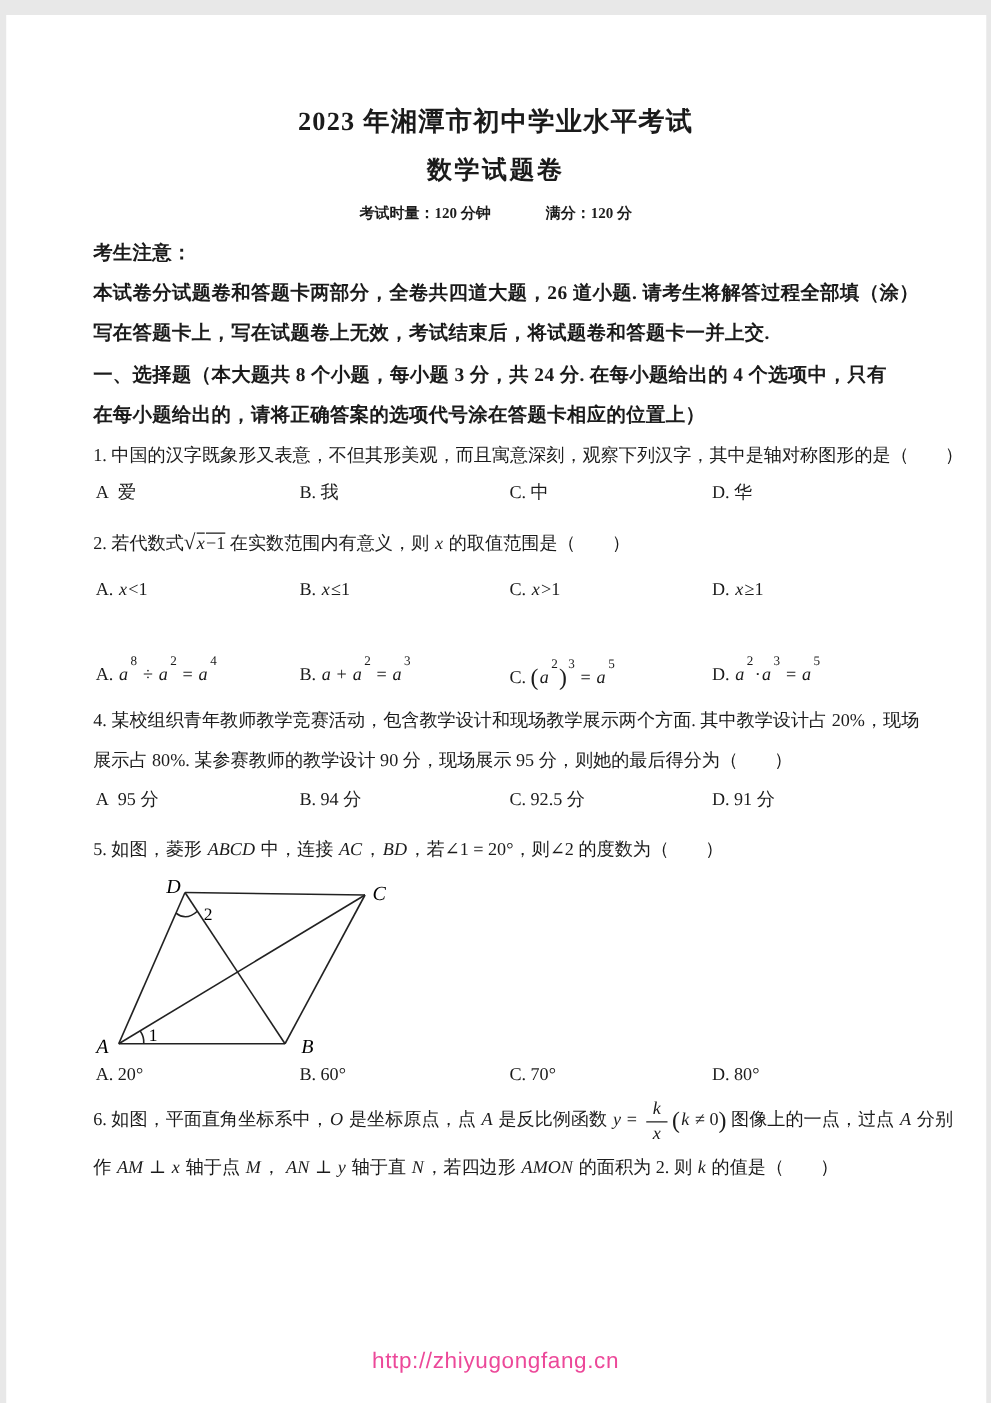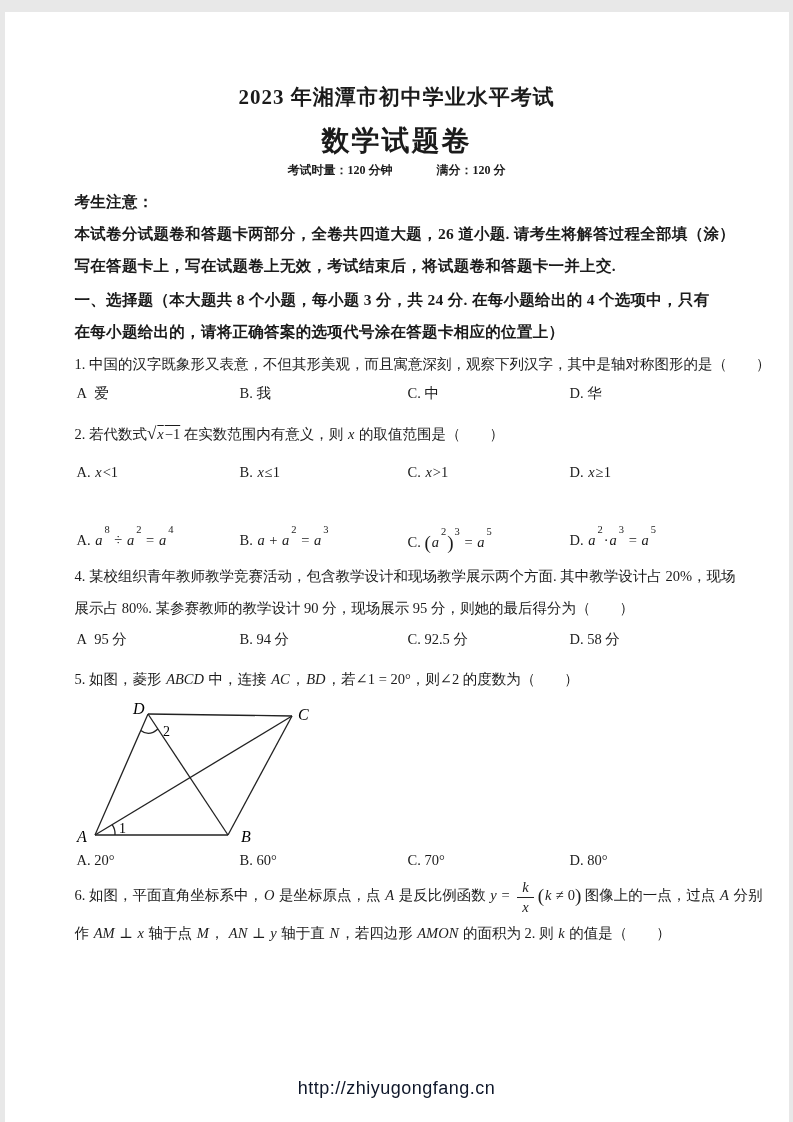--- a/index.html
+++ b/index.html
@@ -4,37 +4,37 @@
 <style>
   html,body{margin:0;padding:0;background:#e8e8e8;}
   .page{
     position:relative;width:784px;height:1122px;background:#ffffff;
     font-family:"Liberation Serif","DejaVu Serif",serif;color:#1b1b1b;
     margin:12px auto;overflow:hidden;
   }
   .abs{position:absolute;}
   .c{left:0;width:100%;text-align:center;}
   .t1{font-size:21px;font-weight:bold;letter-spacing:1px;}
-  .t2{font-size:28px;font-weight:bold;letter-spacing:2px;}
+  .t2{font-size:20px;font-weight:bold;letter-spacing:2px;}
   .info{font-size:12px;font-weight:bold;}
   .info .gap{display:inline-block;width:44px;}
   .blt{left:70px;font-size:15.5px;font-weight:bold;white-space:nowrap;letter-spacing:0.3px;}
   .q{left:70px;font-size:14.5px;white-space:nowrap;}
   .opts{left:70px;width:690px;height:24px;font-size:14.5px;}
   .opt{position:absolute;top:0;white-space:nowrap;}
   .p1{left:2px;}.p2{left:165px;}.p3{left:333px;}.p4{left:495px;}
   i{font-style:italic;margin:0 1px;}
   sup{font-size:10.5px;position:relative;top:-6px;margin:0 1px;line-height:0;}
   .ol{text-decoration:overline;}
   .rad{font-size:17px;}
   .bp{font-size:19px;vertical-align:-2px;font-weight:400;}
   .frac{display:inline-block;vertical-align:middle;text-align:center;margin:0 4px;line-height:1;}
   .frac .fn{display:block;padding:0 4px 2px;}
   .frac .fd{display:block;border-top:1.2px solid #222;padding:2px 4px 0;}
-  .wm{color:#0f172a;font-family:"Liberation Sans","DejaVu Sans",sans-serif;
+  .wm{color:#ec4899;font-family:"Liberation Sans","DejaVu Sans",sans-serif;
       font-size:18px;letter-spacing:0.5px;}
   svg text{font-family:"Liberation Serif","DejaVu Serif",serif;}
   .vlbl{font-size:16px;font-style:italic;}
   .albl{font-size:14px;}
 </style>
 </head>
 <body>
 
 <div class="page">
 
@@ -75,21 +75,21 @@
     <span class="opt p3">C. <span class="bp">(</span><i>a</i><sup>2</sup><span class="bp">)</span><sup>3</sup> = <i>a</i><sup>5</sup></span>
     <span class="opt p4">D. <i>a</i><sup>2</sup>·<i>a</i><sup>3</sup> = <i>a</i><sup>5</sup></span>
   </div>
 
   <div class="abs q" style="top:555px">4. 某校组织青年教师教学竞赛活动，包含教学设计和现场教学展示两个方面. 其中教学设计占 20%，现场</div>
   <div class="abs q" style="top:587px">展示占 80%. 某参赛教师的教学设计 90 分，现场展示 95 分，则她的最后得分为（　　）</div>
   <div class="abs opts" style="top:618px">
     <span class="opt p1">A&nbsp;&nbsp;95 分</span>
     <span class="opt p2">B. 94 分</span>
     <span class="opt p3">C. 92.5 分</span>
-    <span class="opt p4">D. 58 分</span>
+    <span class="opt p4">D. 91 分</span>
   </div>
 
   <div class="abs q" style="top:658px">5. 如图，菱形 <i>ABCD</i> 中，连接 <i>AC</i>，<i>BD</i>，若∠1 = 20°，则∠2 的度数为（　　）</div>
 
   <svg class="abs" style="left:60px;top:690px" width="320" height="150" viewBox="0 0 320 150">
     <g stroke="#222" stroke-width="1.3" fill="none">
       <path d="M 83,12 L 227,14"></path>
       <path d="M 30,133 L 163,133"></path>
       <path d="M 83,12 L 30,133"></path>
       <path d="M 227,14 L 163,133"></path>

